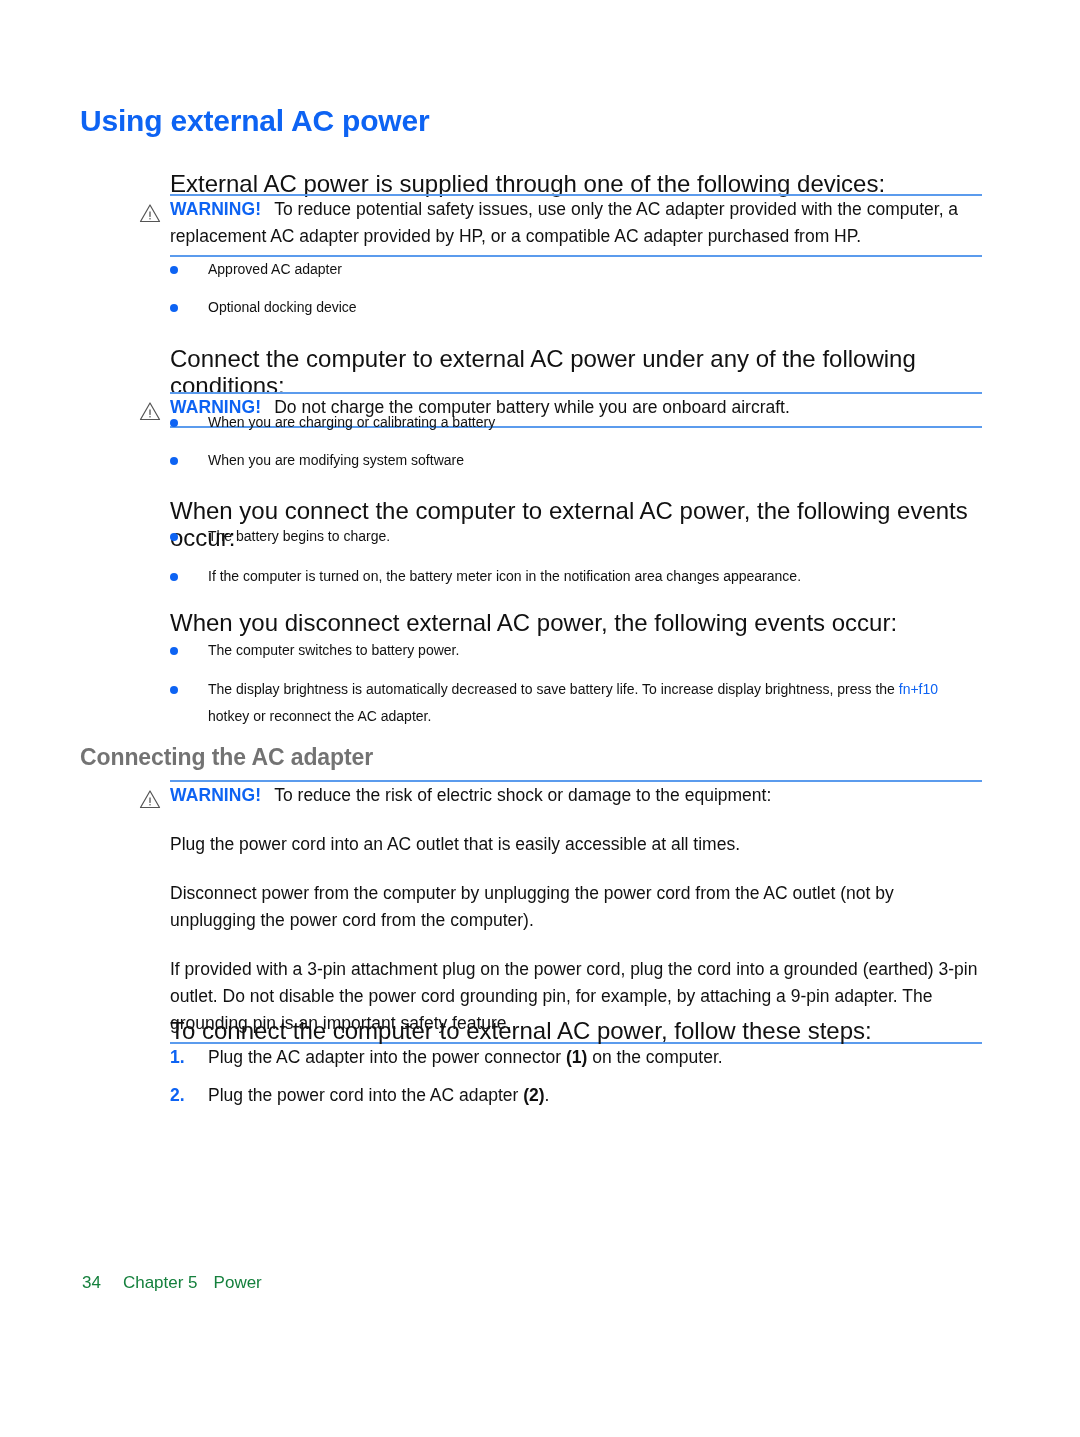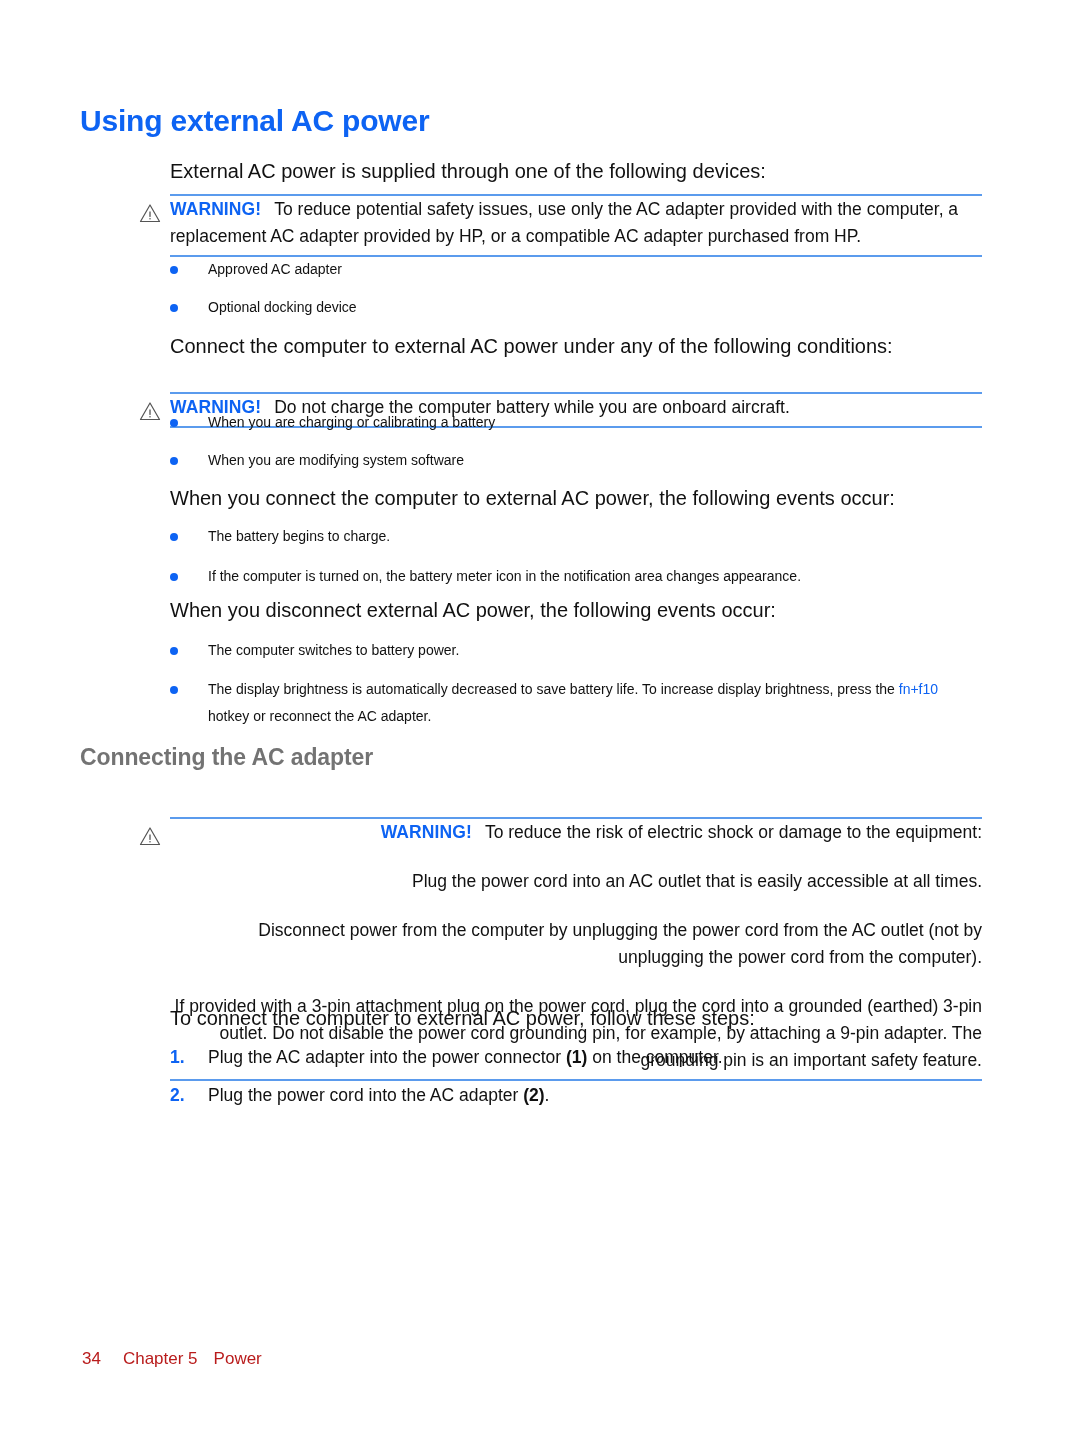--- a/index.html
+++ b/index.html
@@ -43,23 +43,24 @@
     color: #737373;
     letter-spacing: -0.1px;
     white-space: nowrap;
   }
 
   
   .body-block {
     position: absolute;
     left: 170px;
     width: 812px;
-    font-size: 20px;
-    line-height: 27px;
-    color: #111111;
+    font-size: 24px;
+    line-height: 27px;
+    color: #111111;
+    margin-top: 12px;
   }
 
   
   .warn {
     position: absolute;
     left: 139px;
     width: 843px;
   }
   .warn-rule-top,
   .warn-rule-bottom {
@@ -135,23 +136,23 @@
     font-size: 17.5px;
   }
 
   .blue-key { color: #0d63f3; }
   .bold { font-weight: bold; }
 
   
   .footer {
     position: absolute;
     left: 82px;
-    top: 1349px;
+    top: 1273px;
     font-size: 17px;
-    color: #b91c1c;
+    color: #15803d;
     white-space: nowrap;
   }
   .footer .pg { margin-right: 22px; }
   .footer .chap { margin-right: 16px; }
 </style>
 </head>
 <body>
 
 <div class="page">
 
@@ -231,21 +232,21 @@
     <span>The computer switches to battery power.</span>
   </div>
 
   <div class="bullet" style="top:676px;">
     <span class="dot"></span>
     <span>The display brightness is automatically decreased to save battery life. To increase display brightness, press the </span><span class="blue-key">fn+f10</span><span> hotkey or reconnect the AC adapter.</span>
   </div>
 
   <div class="h2">Connecting the AC adapter</div>
 
-  <div class="warn" style="top:817px;text-align:right;">
+  <div class="warn" style="top:780px;">
     <div class="warn-rule-top"></div>
     <div class="warn-rule-bottom"></div>
     <div class="warn-inner">
       <span class="warn-icon">
         <svg viewBox="0 0 22 20" width="22" height="20" aria-hidden="true">
           <path d="M11 2 L20.5 18.5 L1.5 18.5 Z" fill="none" stroke="#555555" stroke-width="1.2" stroke-linejoin="round"></path>
           <rect x="10.35" y="8.5" width="1.3" height="5.4" fill="#555555"></rect>
           <rect x="10.35" y="15.1" width="1.3" height="1.3" fill="#555555"></rect>
         </svg>
       </span>

